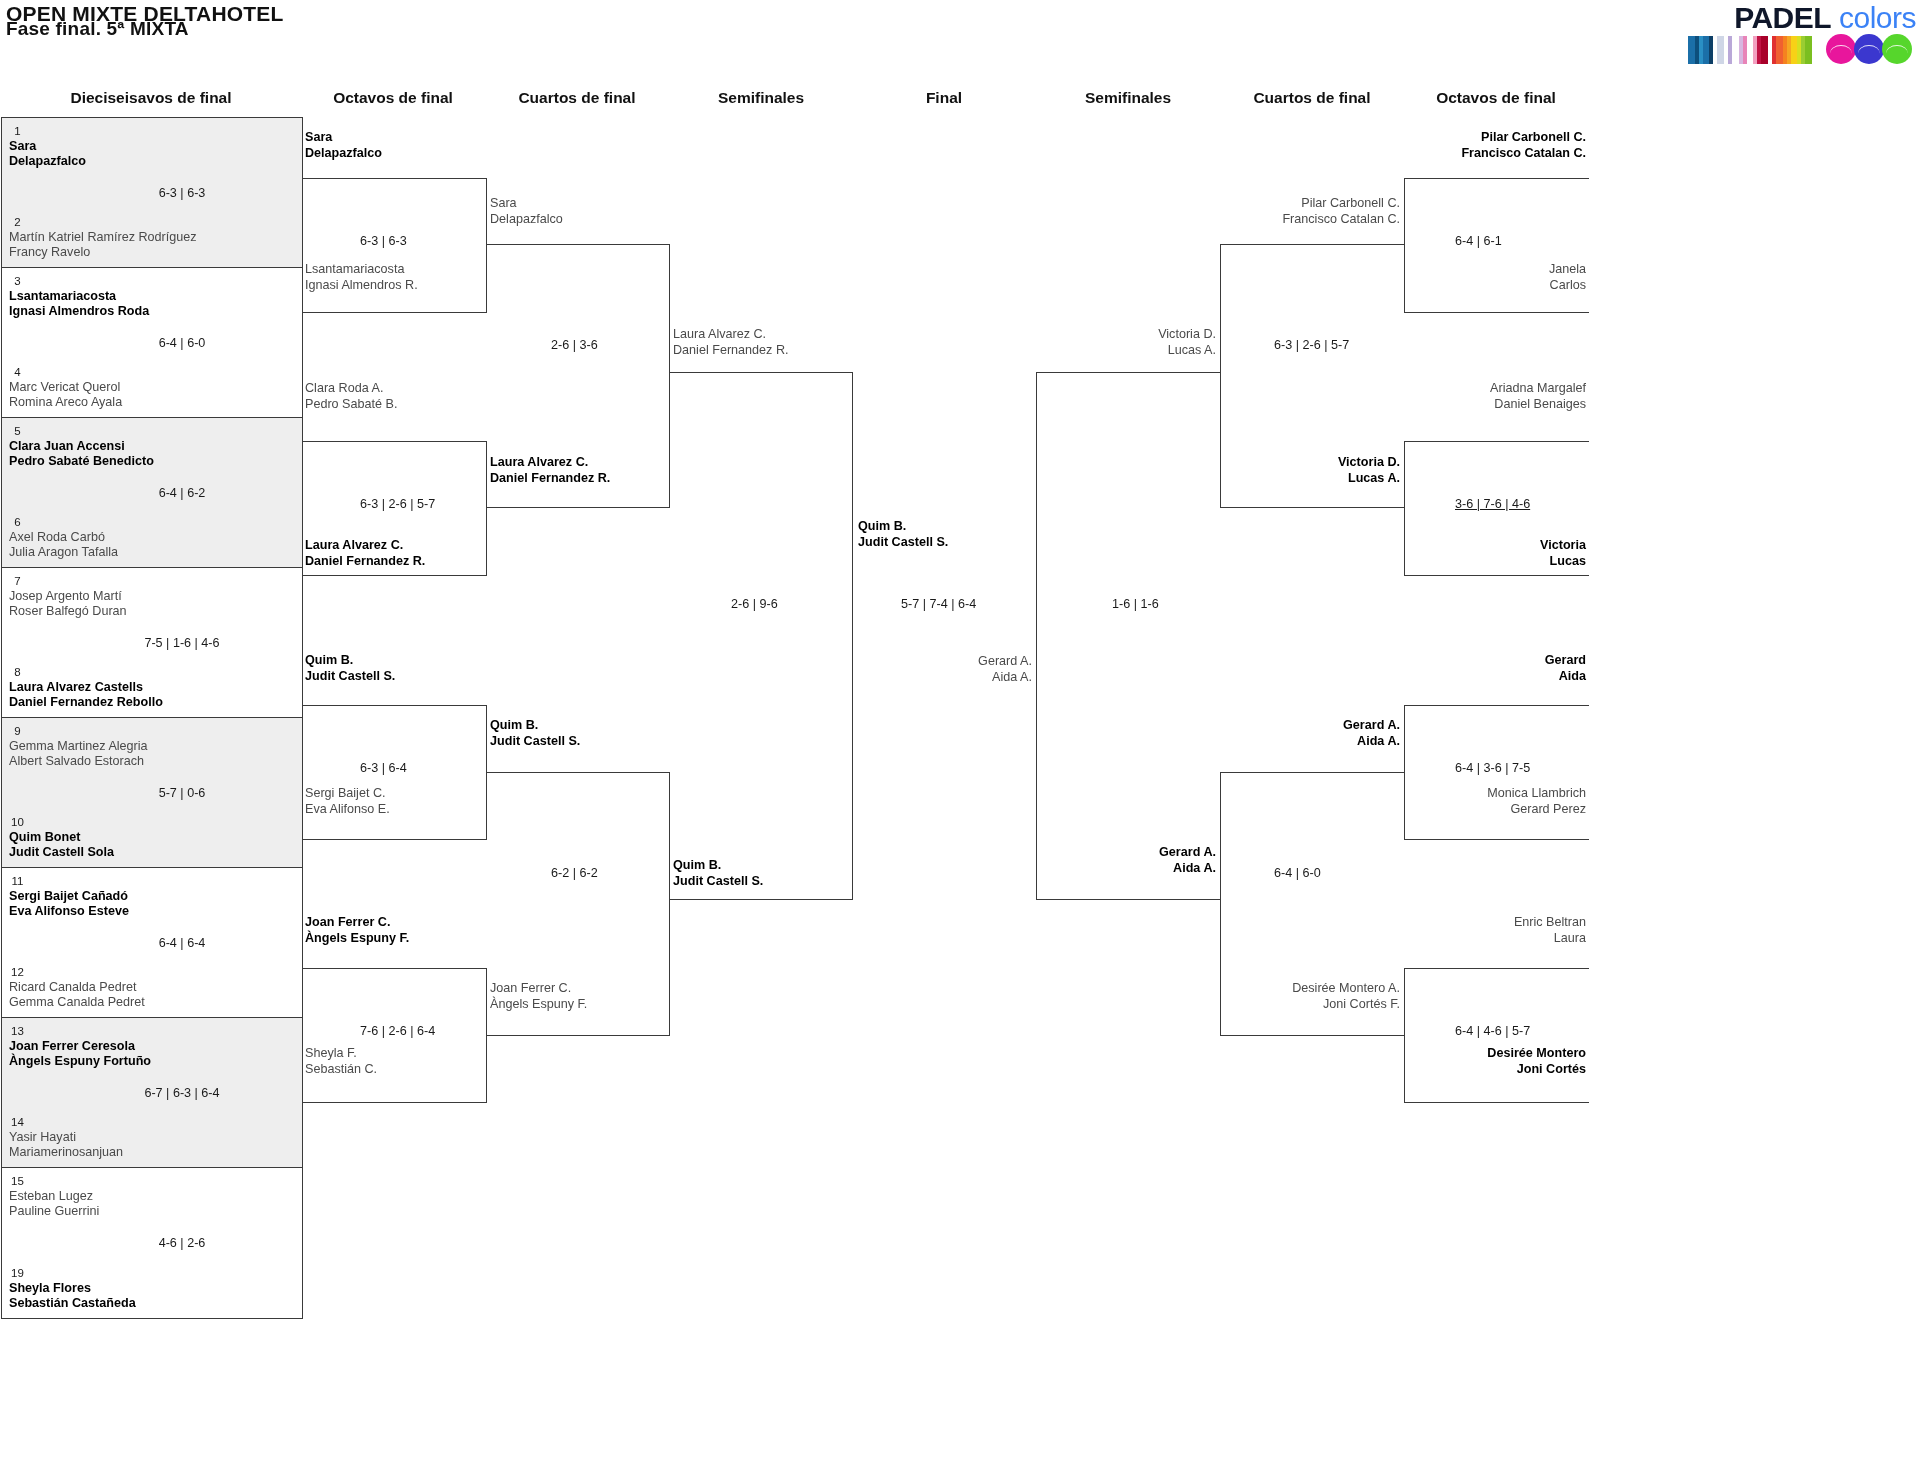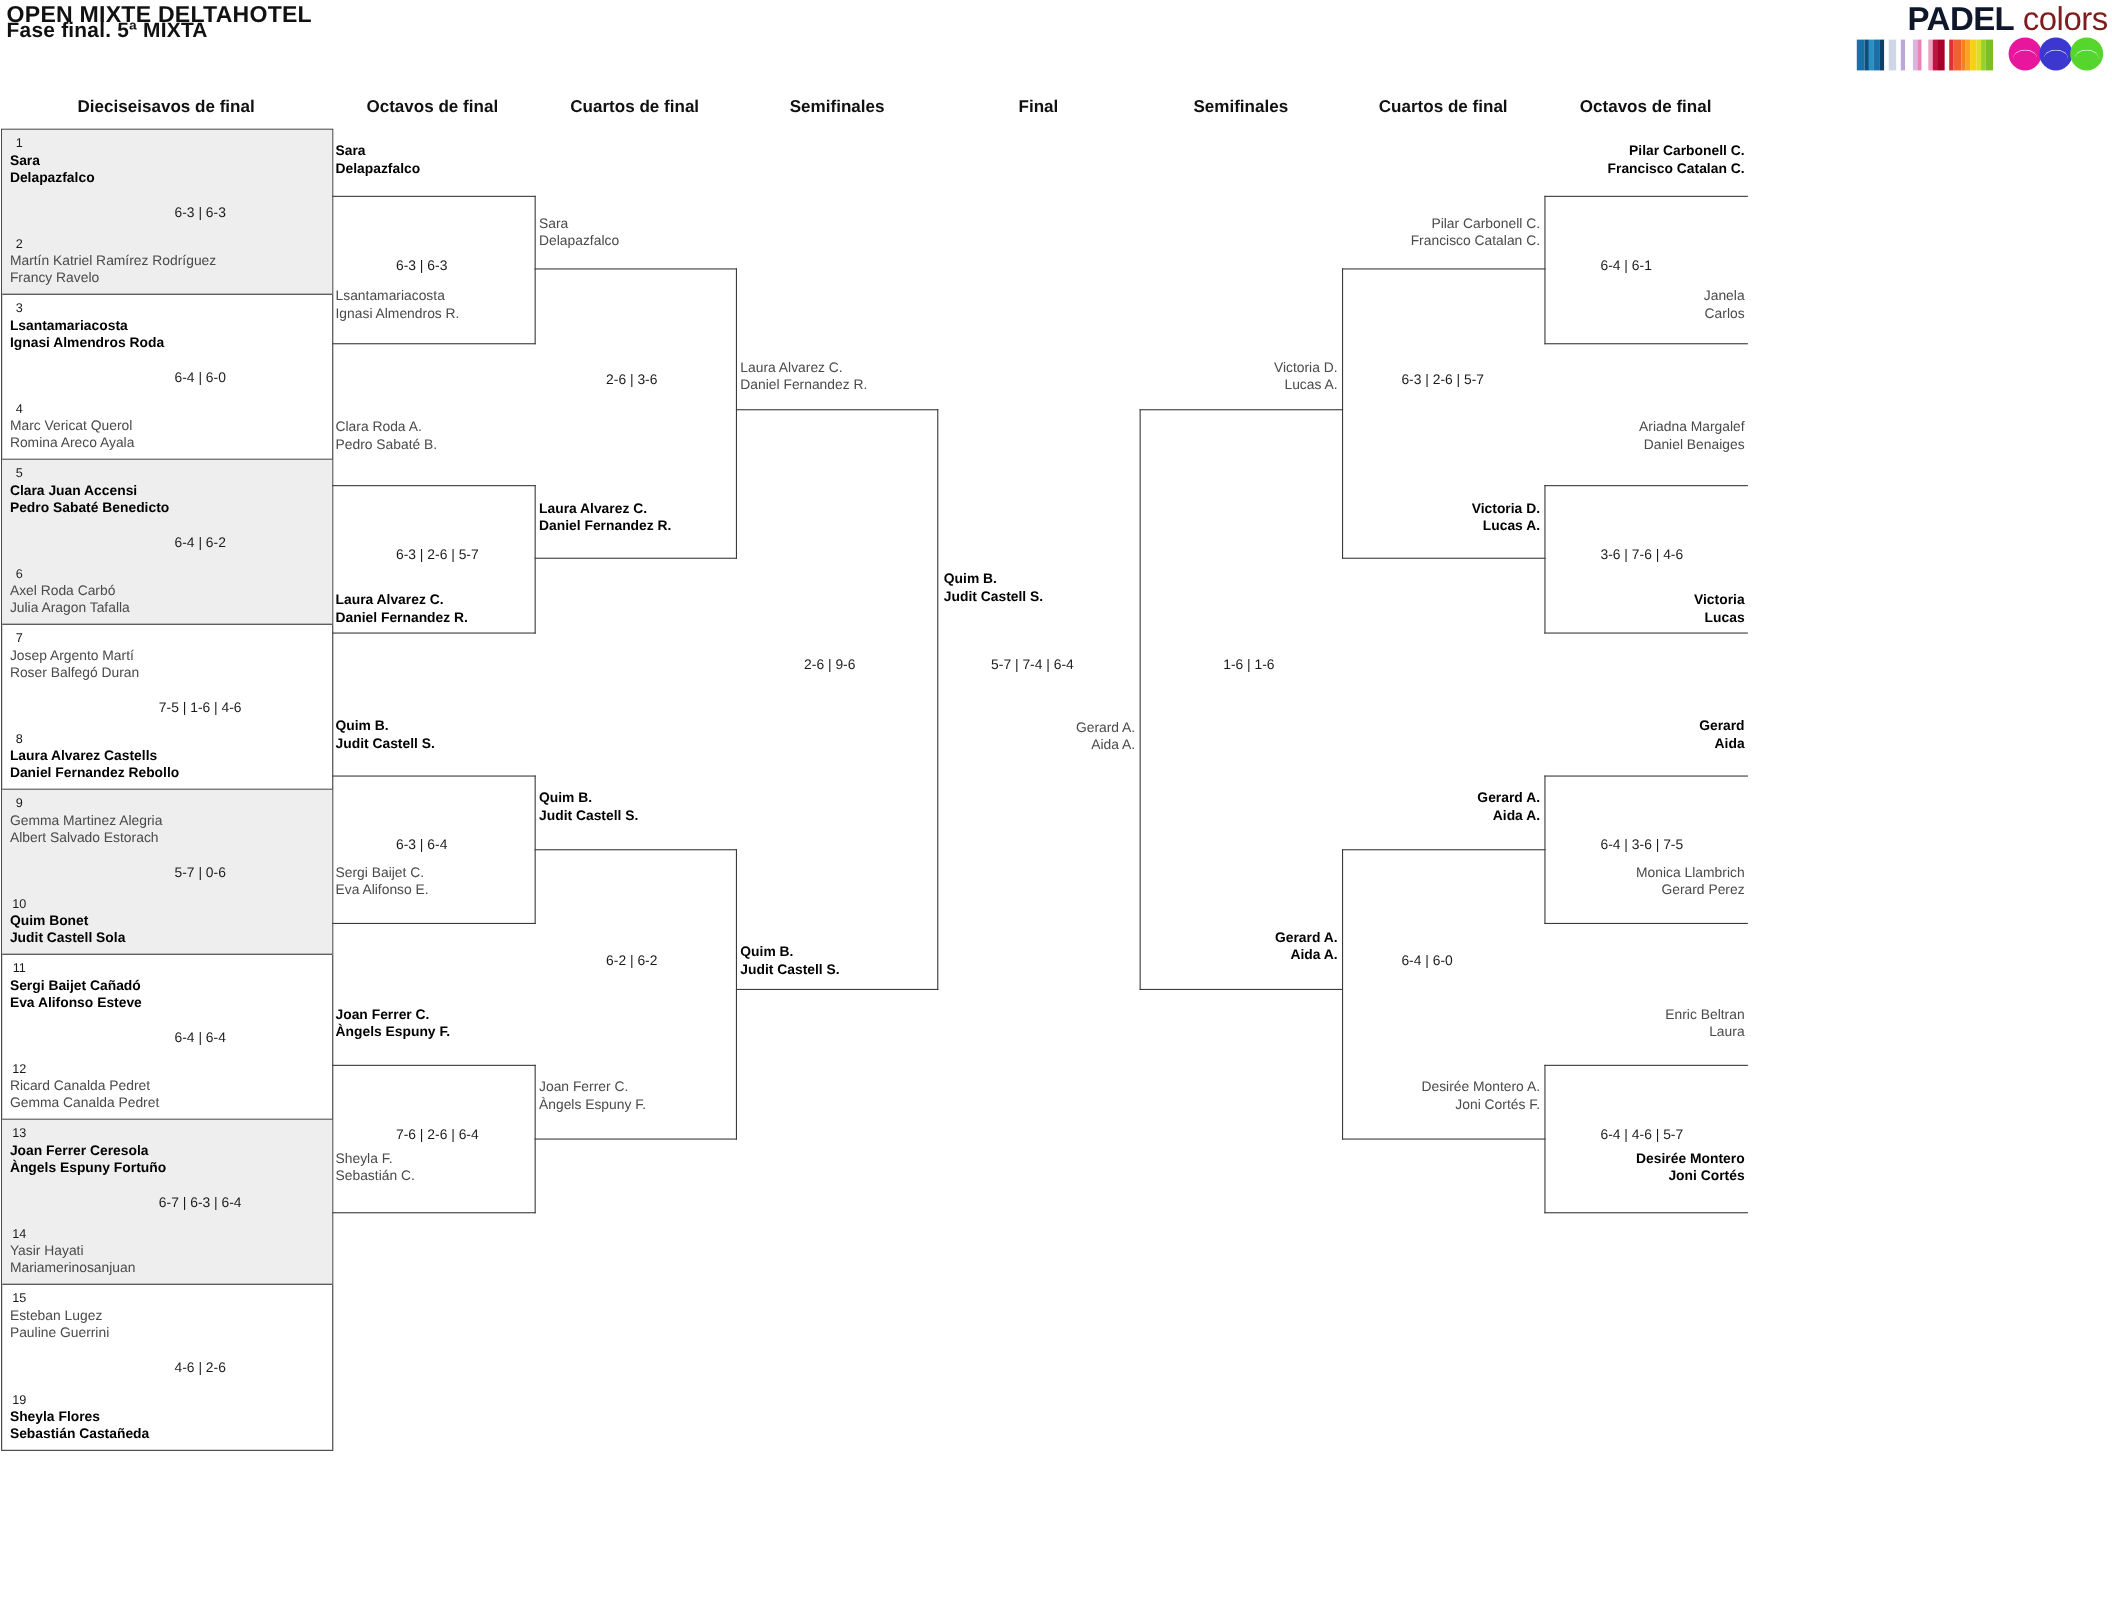--- a/index.html
+++ b/index.html
@@ -12,21 +12,21 @@
   .abs{position:absolute;}
 
   
   #tournament-title{left:6px;top:2px;font-size:21px;font-weight:700;letter-spacing:.2px;white-space:nowrap;}
   #tournament-phase{left:6px;top:18px;font-size:19px;font-weight:700;letter-spacing:.2px;white-space:nowrap;}
 
   
   #brand-logo{right:4px;top:2px;width:250px;height:62px;}
   .logo-word{position:absolute;right:0;top:0;font-size:30px;font-weight:700;letter-spacing:-0.5px;white-space:nowrap;line-height:32px;}
   .logo-word .bold{font-weight:700;color:#0f172a;}
-  .logo-word .light{font-weight:400;color:#7f1d1d;}
+  .logo-word .light{font-weight:400;color:#3b82f6;}
   #logo-bars{position:absolute;left:22px;top:34px;width:128px;height:28px;display:flex;}
   #logo-bars i{display:block;height:100%;}
   #logo-balls{position:absolute;left:160px;top:32px;width:92px;height:30px;}
   .ball{position:absolute;top:0;width:30px;height:30px;border-radius:50%;}
   .ball::after{content:"";position:absolute;left:4px;top:11px;width:22px;height:16px;
       border-top:1.6px solid rgba(255,255,255,.85);border-radius:50%;}
   #ball-pink{left:0;background:#e8169c;}
   #ball-blue{left:28px;background:#3b37cf;}
   #ball-green{left:56px;background:#56d62c;}
 
@@ -199,21 +199,21 @@
     <div class="abs team ralign" style="right: 520px; top: 718px;"><span class="winner"><span class="nm">Gerard A.</span><span class="nm">Aida A.</span></span></div>
     <div class="abs team ralign" style="right: 520px; top: 981px;"><span class="loser"><span class="nm">Desirée Montero A.</span><span class="nm">Joni Cortés F.</span></span></div>
     <div class="abs score" style="top: 866px; left: 1274px;">6-4 | 6-0</div>
     <div class="abs conn" style="left: 1404px; top: 178px; width: 184px; height: 133px; border-top-width: 1px; border-bottom-width: 1px; border-left-width: 1px;"></div>
     <div class="abs team ralign" style="right: 334px; top: 130px;"><span class="winner"><span class="nm">Pilar Carbonell C.</span><span class="nm">Francisco Catalan C.</span></span></div>
     <div class="abs team ralign" style="right: 334px; top: 262px;"><span class="loser"><span class="nm">Janela</span><span class="nm">Carlos</span></span></div>
     <div class="abs score" style="top: 234px; left: 1455px;">6-4 | 6-1</div>
     <div class="abs conn" style="left: 1404px; top: 441px; width: 184px; height: 133px; border-top-width: 1px; border-bottom-width: 1px; border-left-width: 1px;"></div>
     <div class="abs team ralign" style="right: 334px; top: 381px;"><span class="loser"><span class="nm">Ariadna Margalef</span><span class="nm">Daniel Benaiges</span></span></div>
     <div class="abs team ralign" style="right: 334px; top: 538px;"><span class="winner"><span class="nm">Victoria</span><span class="nm">Lucas</span></span></div>
-    <div class="abs score" style="top: 497px; left: 1455px;">3-6 | 7-6 | 4-6</div>
+    <div class="abs score" style="top: 497px; left: 1455px; text-decoration: underline;">3-6 | 7-6 | 4-6</div>
     <div class="abs conn" style="left: 1404px; top: 705px; width: 184px; height: 133px; border-top-width: 1px; border-bottom-width: 1px; border-left-width: 1px;"></div>
     <div class="abs team ralign" style="right: 334px; top: 653px;"><span class="winner"><span class="nm">Gerard</span><span class="nm">Aida</span></span></div>
     <div class="abs team ralign" style="right: 334px; top: 786px;"><span class="loser"><span class="nm">Monica Llambrich</span><span class="nm">Gerard Perez</span></span></div>
     <div class="abs score" style="top: 761px; left: 1455px;">6-4 | 3-6 | 7-5</div>
     <div class="abs conn" style="left: 1404px; top: 968px; width: 184px; height: 133px; border-top-width: 1px; border-bottom-width: 1px; border-left-width: 1px;"></div>
     <div class="abs team ralign" style="right: 334px; top: 915px;"><span class="loser"><span class="nm">Enric Beltran</span><span class="nm">Laura</span></span></div>
     <div class="abs team ralign" style="right: 334px; top: 1046px;"><span class="winner"><span class="nm">Desirée Montero</span><span class="nm">Joni Cortés</span></span></div>
     <div class="abs score" style="top: 1024px; left: 1455px;">6-4 | 4-6 | 5-7</div>
   </div>
 

